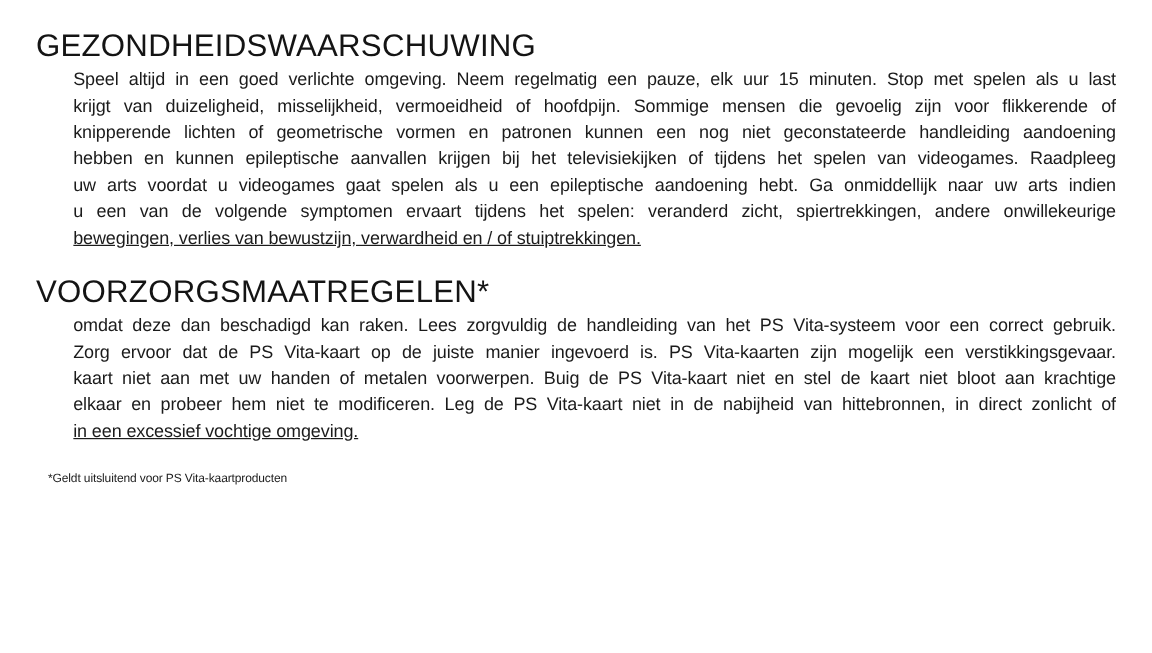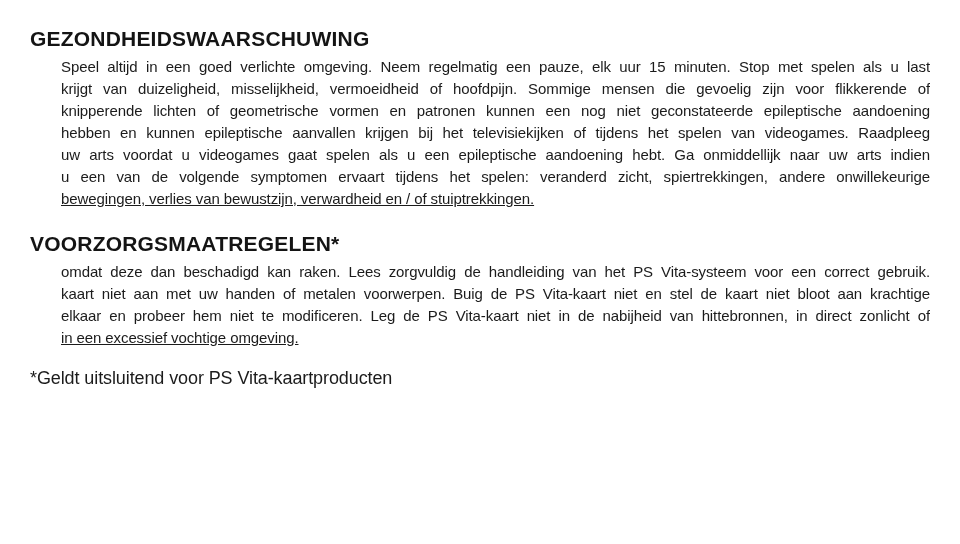--- a/index.html
+++ b/index.html
@@ -16,22 +16,22 @@
     -webkit-font-smoothing: antialiased;
   }
   .page {
     box-sizing: border-box;
     width: 960px;
     height: 544px;
     padding: 27px 30px 0 30px;
     background: #ffffff;
   }
   .section-heading {
-    font-size: 21px;
-    font-weight: bold;
+    font-size: 26px;
+    font-weight: normal;
     letter-spacing: 0.2px;
     margin: 0 0 6px 0;
     line-height: 23px;
     color: #141414;
   }
   .para {
     width: 900px;
   }
   .para .line {
     font-size: 15px;
@@ -45,48 +45,49 @@
     margin-left: 31px;
   }
   .para .line.last {
     text-align-last: left;
     text-decoration: underline;
   }
   .section + .section {
     margin-top: 22px;
   }
   .footnote {
-    margin: 18px 0 0 0;
-    font-size: 18px;
+    margin: 18px 0 0 10px;
+    font-size: 10px;
     line-height: 22px;
     letter-spacing: -0.1px;
   }
 </style>
 </head>
 <body>
 
 <div class="page">
 
   <div class="section">
     <h1 class="section-heading">GEZONDHEIDSWAARSCHUWING</h1>
     <div class="para">
         <div class="line">Speel altijd in een goed verlichte omgeving. Neem regelmatig een pauze, elk uur 15 minuten. Stop met spelen als u last</div>
         <div class="line">krijgt van duizeligheid, misselijkheid, vermoeidheid of hoofdpijn. Sommige mensen die gevoelig zijn voor flikkerende of</div>
-        <div class="line">knipperende lichten of geometrische vormen en patronen kunnen een nog niet geconstateerde epileptische aandoening</div>
+        <div class="line">knipperende lichten of geometrische vormen en patronen kunnen een nog niet geconstateerde handleiding aandoening</div>
         <div class="line">hebben en kunnen epileptische aanvallen krijgen bij het televisiekijken of tijdens het spelen van videogames. Raadpleeg</div>
         <div class="line">uw arts voordat u videogames gaat spelen als u een epileptische aandoening hebt. Ga onmiddellijk naar uw arts indien</div>
         <div class="line">u een van de volgende symptomen ervaart tijdens het spelen: veranderd zicht, spiertrekkingen, andere onwillekeurige</div>
         <div class="line last">bewegingen, verlies van bewustzijn, verwardheid en / of stuiptrekkingen.</div>
       </div>
   </div>
 
   <div class="section">
     <h1 class="section-heading">VOORZORGSMAATREGELEN*</h1>
     <div class="para">
         <div class="line">omdat deze dan beschadigd kan raken. Lees zorgvuldig de handleiding van het PS Vita-systeem voor een correct gebruik.</div>
+        <div class="line">Zorg ervoor dat de PS Vita-kaart op de juiste manier ingevoerd is. PS Vita-kaarten zijn mogelijk een verstikkingsgevaar.</div>
         <div class="line">kaart niet aan met uw handen of metalen voorwerpen. Buig de PS Vita-kaart niet en stel de kaart niet bloot aan krachtige</div>
         <div class="line">elkaar en probeer hem niet te modificeren. Leg de PS Vita-kaart niet in de nabijheid van hittebronnen, in direct zonlicht of</div>
         <div class="line last">in een excessief vochtige omgeving.</div>
       </div>
   </div>
 
   <p class="footnote">*Geldt uitsluitend voor PS Vita-kaartproducten</p>
 
 </div>
 

